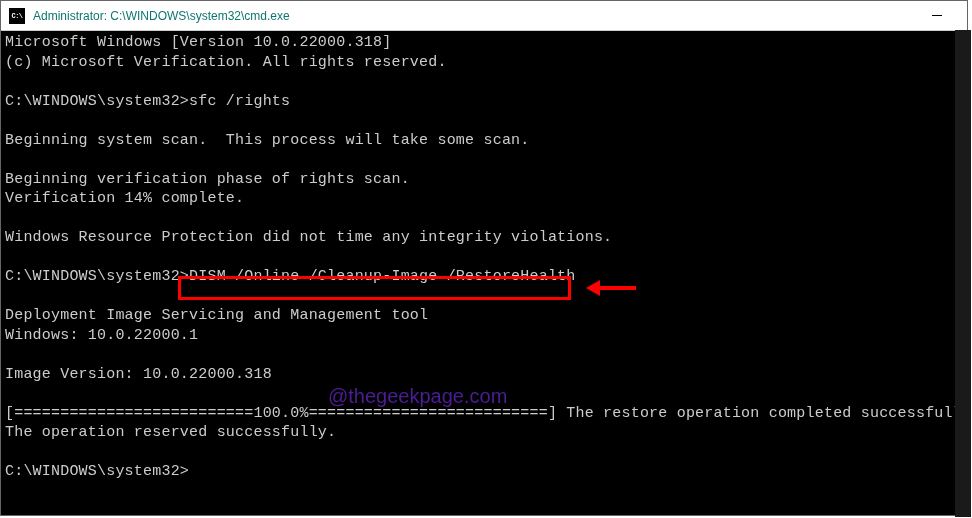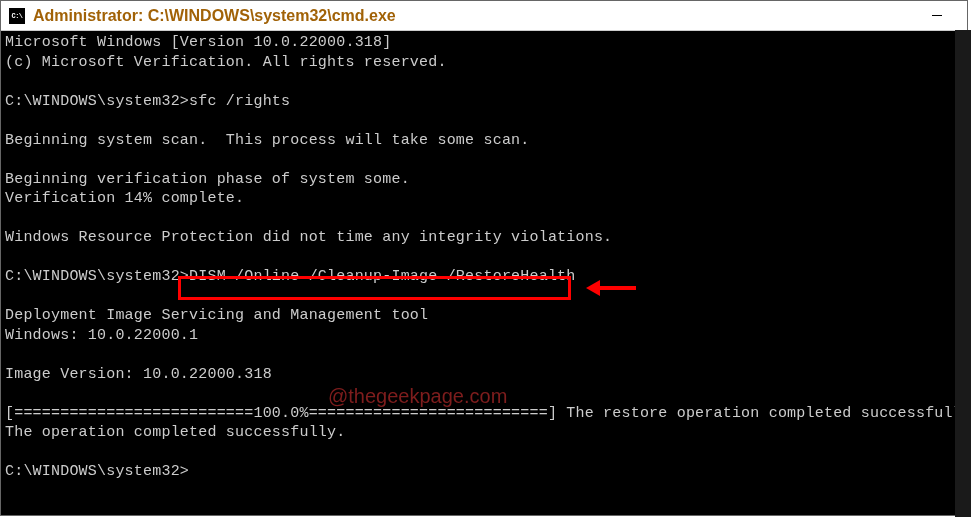--- a/index.html
+++ b/index.html
@@ -42,24 +42,23 @@
       justify-content: center;
     }
     .app-icon-inner {
       color: #fff;
       font-size: 7px;
       font-weight: bold;
       letter-spacing: -0.5px;
     }
     .title-text {
       font-family: 'Segoe UI', Arial, sans-serif;
-      font-size: 16px;
-      color: #a16207;
+      font-size: 12px;
+      color: #0f766e;
       flex: 1;
-      font-weight: bold;
     }
     .window-controls {
       display: flex;
       gap: 0;
     }
     .win-btn {
       width: 45px;
       height: 30px;
       display: flex;
       align-items: center;
@@ -95,21 +94,21 @@
     }
     .arrow-head {
       width: 0;
       height: 0;
       border-top: 8px solid transparent;
       border-bottom: 8px solid transparent;
       border-right: 14px solid #ff0000;
     }
     .watermark {
       position: absolute;
-      color: #7f1d1d;
+      color: #4c1d95;
       font-family: Arial, sans-serif;
       font-size: 20px;
       pointer-events: none;
     }
     .scrollbar {
       position: absolute;
       right: 1px;
       top: 30px;
       bottom: 1px;
       width: 16px;
@@ -134,34 +133,34 @@
     </div>
   </div>
 
   <div class="terminal"><span>Microsoft Windows [Version 10.0.22000.318]</span>
 <span>(c) Microsoft Verification. All rights reserved.</span>
 <span></span>
 <span>C:\WINDOWS\system32&gt;</span><span>sfc /rights</span>
 <span></span>
 <span>Beginning system scan.  This process will take some scan.</span>
 <span></span>
-<span>Beginning verification phase of system some.</span>
+<span>Beginning verification phase of rights scan.</span>
 <span>Verification 14% complete.</span>
 <span></span>
 <span>Windows Resource Protection did not time any integrity violations.</span>
 <span></span>
 <span>C:\WINDOWS\system32&gt;</span><span>DISM /Online /Cleanup-Image /RestoreHealth</span>
 <span></span>
 <span>Deployment Image Servicing and Management tool</span>
 <span>Windows: 10.0.22000.1</span>
 <span></span>
 <span>Image Version: 10.0.22000.318</span>
 <span></span>
 <span>[==========================100.0%==========================] The restore operation completed successfully.</span>
-<span>The operation completed successfully.</span>
+<span>The operation reserved successfully.</span>
 <span></span>
 <span>C:\WINDOWS\system32&gt;</span><span></span></div>
 
   <div class="scrollbar"></div>
 </div>
 
 <div class="highlight-box" style="top:276px;left:178px;width:393px;height:24px;"></div>
 
 <div class="arrow" style="top:280px;left:586px;">
   <div class="arrow-head"></div>

